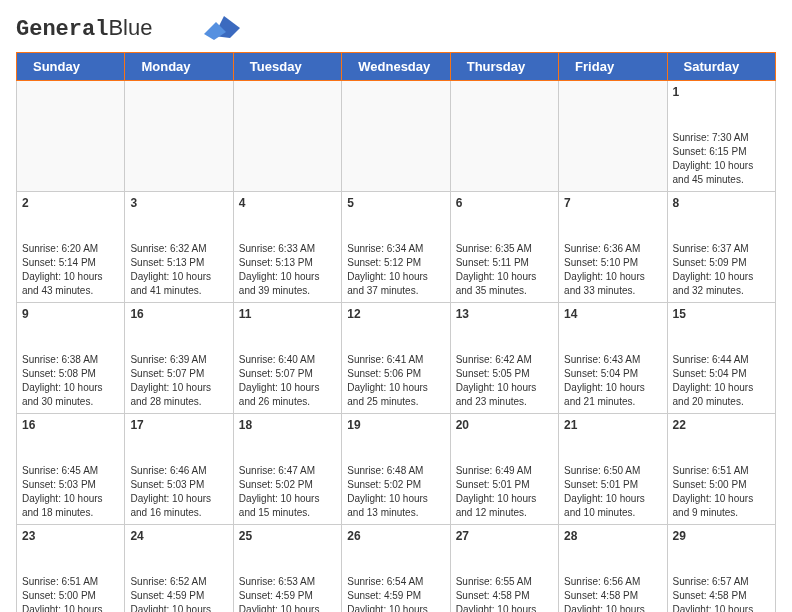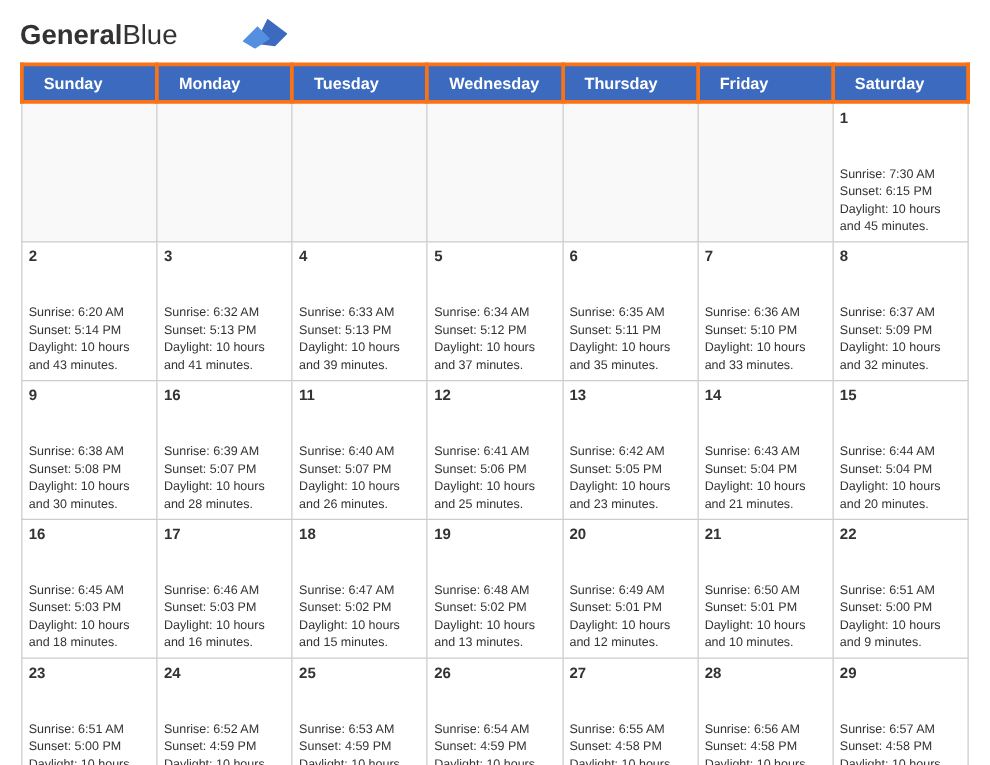--- a/index.html
+++ b/index.html
@@ -22,20 +22,21 @@
       align-items: flex-start;
     }
     .logo-text {
       font-size: 22px;
       font-weight: normal;
       color: #333;
       line-height: 1.1;
     }
     .logo-text span {
       font-weight: bold;
+      font-family: Liberation Mono, monospace;
     }
     .logo-blue-shape {
       width: 36px;
       height: 26px;
       margin-left: 52px;
       margin-top: -4px;
     }
     .title-section {
       text-align: right;
     }
@@ -54,21 +55,21 @@
       border-collapse: collapse;
       border: 1px solid #ccc;
     }
     .calendar th {
       background-color: #3b6abf;
       color: #fff;
       font-size: 13px;
       font-weight: bold;
       padding: 6px 16px;
       text-align: left;
-      border: 3px solid #f97316;
+      border: 1px solid #f97316;
     }
     .calendar td {
       border: 1px solid #ccc;
       vertical-align: top;
       padding: 4px 5px;
       width: calc(100% / 7);
       height: 80px;
       font-size: 10.5px;
       color: #333;
       background: #fff;

